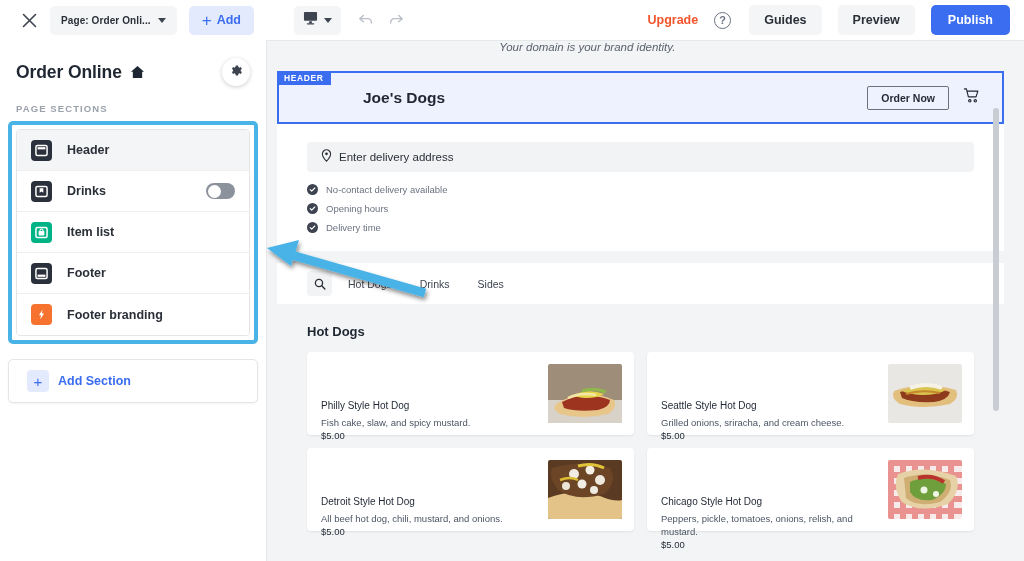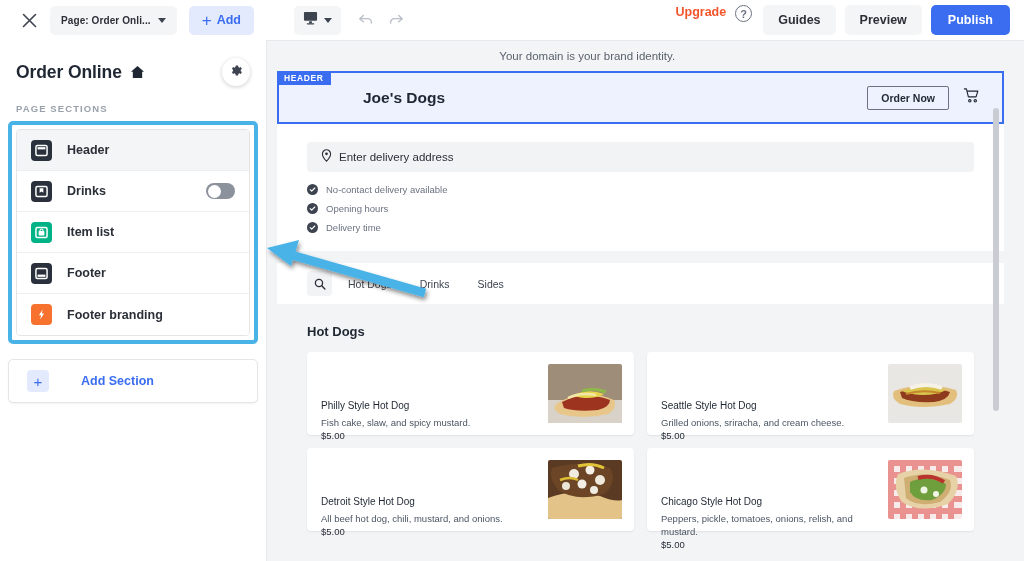--- a/index.html
+++ b/index.html
@@ -39,21 +39,21 @@
   .device-btn {
     display: flex; align-items: center; gap: 6px; background: #f4f5f7;
     border-radius: 5px; height: 29px; padding: 0 9px; margin-left: 40px; cursor: pointer;
   }
   .undo-grp { display: flex; margin-left: 10px; }
   .icon-btn {
     width: 30px; height: 29px; display: flex; align-items: center; justify-content: center;
     border-radius: 5px; cursor: pointer; color: #b9bec7;
   }
 
-  .tb-right { margin-left: auto; display: flex; gap: 9px; }
+  .tb-right { margin-left: auto; display: flex; align-items: center; gap: 16px; }
   .upgrade { font-size: 12.5px; font-weight: 700; color: #f2552c; cursor: pointer; }
   .help-circle {
     width: 17px; height: 17px; border-radius: 50%; border: 1.4px solid #6b7280;
     display: flex; align-items: center; justify-content: center;
     font-size: 11px; color: #6b7280; cursor: pointer; font-weight: 700; margin-right: 2px;
   }
   .tb-btn {
     background: #f4f5f7; border-radius: 5px; height: 30px; padding: 0 15px;
     display: flex; align-items: center; font-size: 12.5px; font-weight: 700; color: #2b2f38;
     cursor: pointer; border: none;
@@ -109,30 +109,30 @@
   .addsec-card {
     margin: 15px 8px 0 8px; background: #fff; border: 1px solid #e3e5e8;
     border-radius: 5px; height: 44px; display: flex; align-items: center;
     padding: 0 18px; cursor: pointer; box-shadow: 0 1px 2px rgba(0,0,0,.05);
   }
   .addsec-ico {
     width: 22px; height: 22px; border-radius: 4px; background: #e3eafe;
     display: flex; align-items: center; justify-content: center;
     color: #3a6df0; font-size: 15px; line-height: 1;
   }
-  .addsec-label { margin-left: 32px; font-size: 12.5px; font-weight: 700; color: #3a6df0; }
+  .addsec-label { margin-left: 9px; font-size: 12.5px; font-weight: 700; color: #3a6df0; }
 
   
   .canvas {
     position: absolute; top: 41px; left: 266px; width: 758px; height: 520px;
     background: #f3f4f6; border-left: 1px solid #e6e8eb;
   }
   .domain-bar {
-    height: 30px; display: flex; align-items: center; justify-content: center;
-    font-size: 11.5px; color: #5b626e; background: #f3f4f6;
+    height: 30px; display: flex; align-items: flex-start; justify-content: center;
+    font-size: 11.5px; color: #5b626e; background: #f3f4f6; font-style: italic;
   }
   .domain-bar a { color: #5b626e; text-decoration: underline; cursor: pointer; margin-left: 4px; margin-top: 48px; }
 
   .preview {
     position: absolute; top: 30px; left: 10px; width: 727px; bottom: 0;
     background: #ffffff; overflow: hidden;
   }
 
   
   .sec-header {

